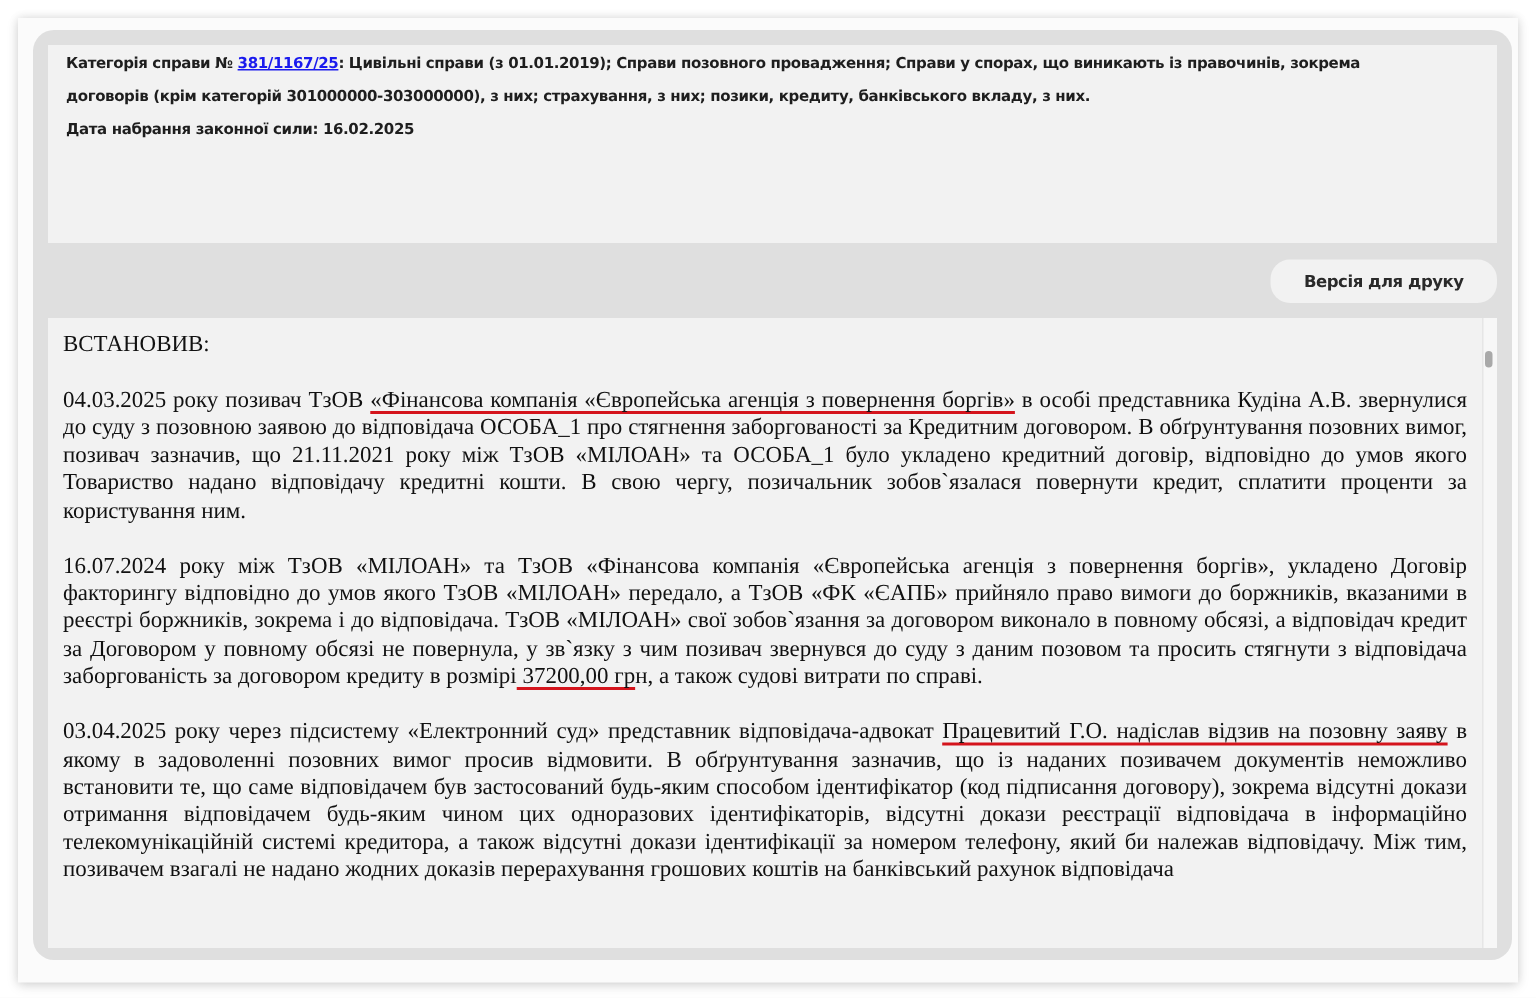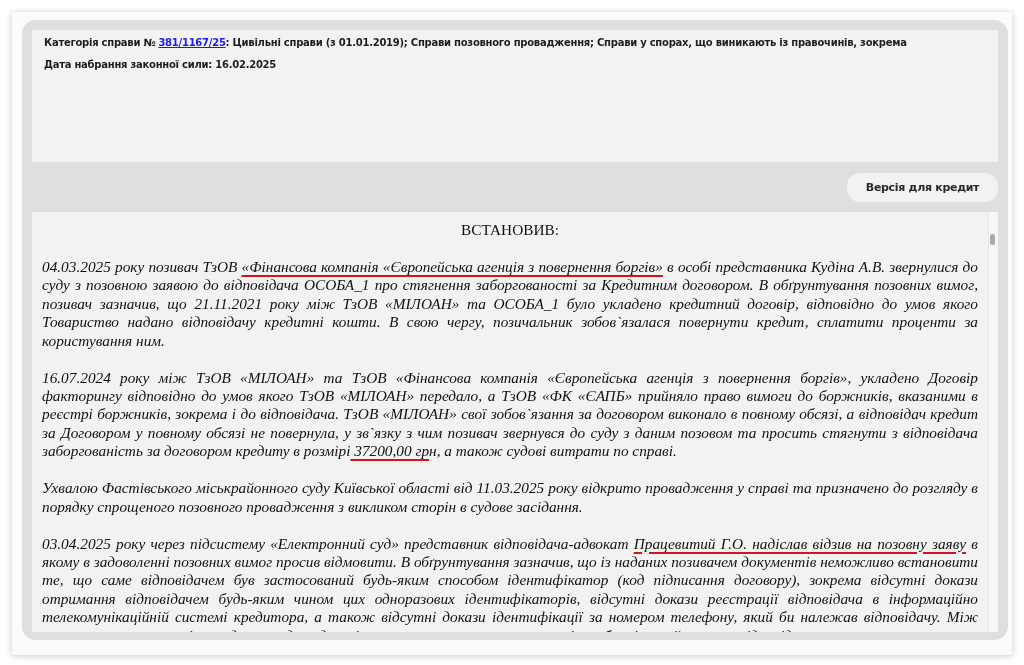--- a/index.html
+++ b/index.html
@@ -35,56 +35,56 @@
   .doc-area {
     position: absolute; left: 32px; top: 212px; width: 966px; height: 420px;
     background: #f2f2f2; overflow: hidden;
   }
   .doc-content {
     position: absolute; left: 10px; top: 0; width: 936px;
     font-family: "Liberation Serif", serif; font-size: 15.3px; line-height: 18.4px;
     color: #111; text-align: justify;
   }
   .doc-heading {
-    text-align: center; margin-top: 8px; margin-bottom: 18px;
+    margin-top: 8px; margin-bottom: 18px;
     font-size: 15.3px; line-height: 20px;
   }
-  .doc-para { margin-bottom: 18.6px; font-style: italic; }
+  .doc-para { margin-bottom: 18.6px; }
   .hl { text-decoration: underline; text-decoration-color: #d4141c; text-decoration-thickness: 2px; text-underline-offset: 3px; }
 
   .scroll-track {
     position: absolute; left: 988px; top: 212px; width: 10px; height: 420px;
     background: #f7f7f7; border-left: 1px solid #e6e6e6;
   }
   .scroll-thumb {
     position: absolute; left: 990px; top: 234px; width: 5px; height: 11px;
     background: #a9a9a9; border-radius: 3px;
   }
 </style>
 </head>
 <body>
 
 <div class="outer-card"></div>
 <div class="frame"></div>
 
 <div class="info-box">
   <div class="info-line"><span>Категорія справи № </span><a href="#">381/1167/25</a><span>: Цивільні справи (з 01.01.2019); Справи позовного провадження; Справи у спорах, що виникають із правочинів, зокрема</span></div>
+  <div class="info-line">договорів (крім категорій 301000000-303000000), з них; страхування, з них; позики, кредиту, банківського вкладу, з них.</div>
   <div class="info-line">Дата набрання законної сили: 16.02.2025</div>
 </div>
 
-<button class="print-btn">Версія для кредит</button>
+<button class="print-btn">Версія для друку</button>
 
 <div class="doc-area">
   <div class="doc-content">
     <div class="doc-heading">ВСТАНОВИВ:</div>
 
     <p class="doc-para"><span>04.03.2025 року позивач ТзОВ </span><span class="hl">«Фінансова компанія «Європейська агенція з повернення боргів»</span><span> в особі представника Кудіна А.В. звернулися до суду з позовною заявою до відповідача ОСОБА_1 про стягнення заборгованості за Кредитним договором. В обґрунтування позовних вимог, позивач зазначив, що 21.11.2021 року між ТзОВ «МІЛОАН» та ОСОБА_1 було укладено кредитний договір, відповідно до умов якого Товариство надано відповідачу кредитні кошти. В свою чергу, позичальник зобов`язалася повернути кредит, сплатити проценти за користування ним.</span></p>
 
     <p class="doc-para"><span>16.07.2024 року між ТзОВ «МІЛОАН» та ТзОВ «Фінансова компанія «Європейська агенція з повернення боргів», укладено Договір факторингу відповідно до умов якого ТзОВ «МІЛОАН» передало, а ТзОВ «ФК «ЄАПБ» прийняло право вимоги до боржників, вказаними в реєстрі боржників, зокрема і до відповідача. ТзОВ «МІЛОАН» свої зобов`язання за договором виконало в повному обсязі, а відповідач кредит за Договором у повному обсязі не повернула, у зв`язку з чим позивач звернувся до суду з даним позовом та просить стягнути з відповідача заборгованість за договором кредиту в розмірі</span><span class="hl"> 37200,00 гр</span><span>н, а також судові витрати по справі.</span></p>
 
-    <p class="doc-para"><span>Ухвалою Фастівського міськрайонного суду Київської області від 11.03.2025 року відкрито провадження у справі та призначено до розгляду в порядку спрощеного позовного провадження з викликом сторін в судове засідання.</span></p>
 
     <p class="doc-para"><span>03.04.2025 року через підсистему «Електронний суд» представник відповідача-адвокат </span><span class="hl">Працевитий Г.О. надіслав відзив на позовну заяву</span><span> в якому в задоволенні позовних вимог просив відмовити. В обґрунтування зазначив, що із наданих позивачем документів неможливо встановити те, що саме відповідачем був застосований будь-яким способом ідентифікатор (код підписання договору), зокрема відсутні докази отримання відповідачем будь-яким чином цих одноразових ідентифікаторів, відсутні докази реєстрації відповідача в інформаційно телекомунікаційній системі кредитора, а також відсутні докази ідентифікації за номером телефону, який би належав відповідачу. Між тим, позивачем взагалі не надано жодних доказів перерахування грошових коштів на банківський рахунок відповідача</span></p>
   </div>
 </div>
 
 <div class="scroll-track"></div>
 <div class="scroll-thumb"></div>
 
 </body></html>

